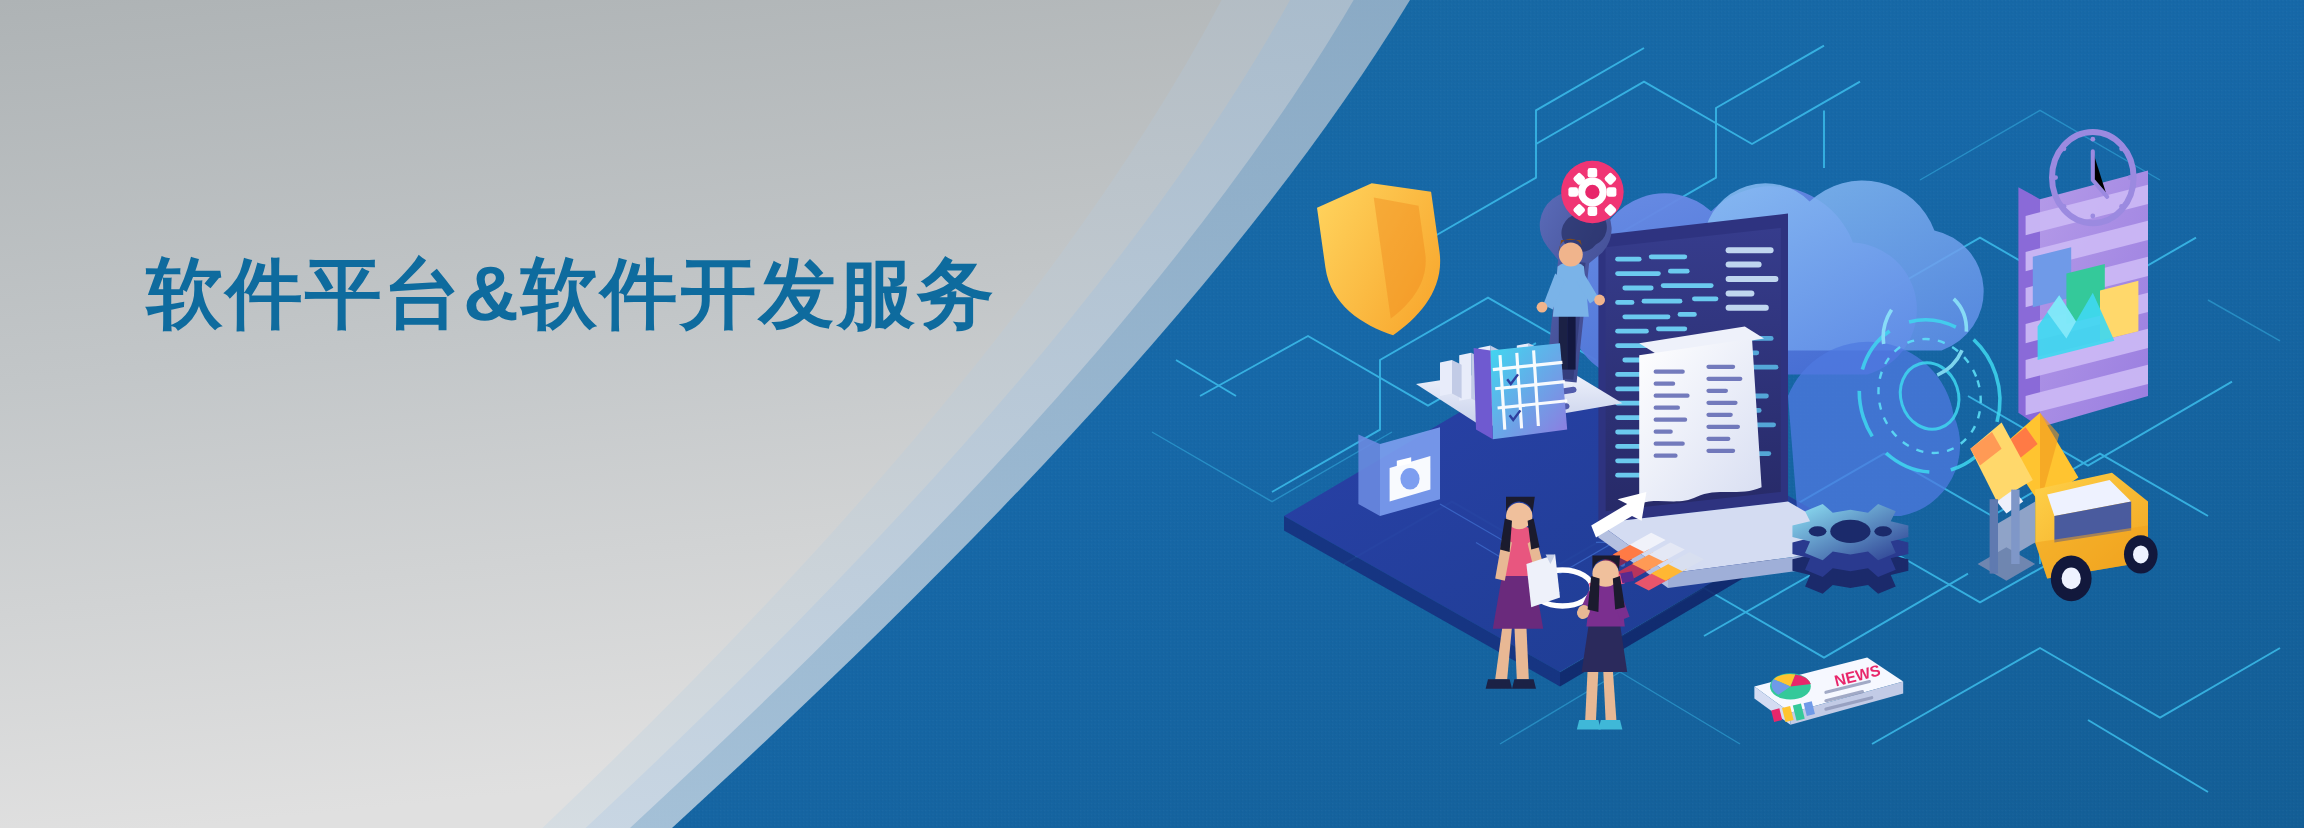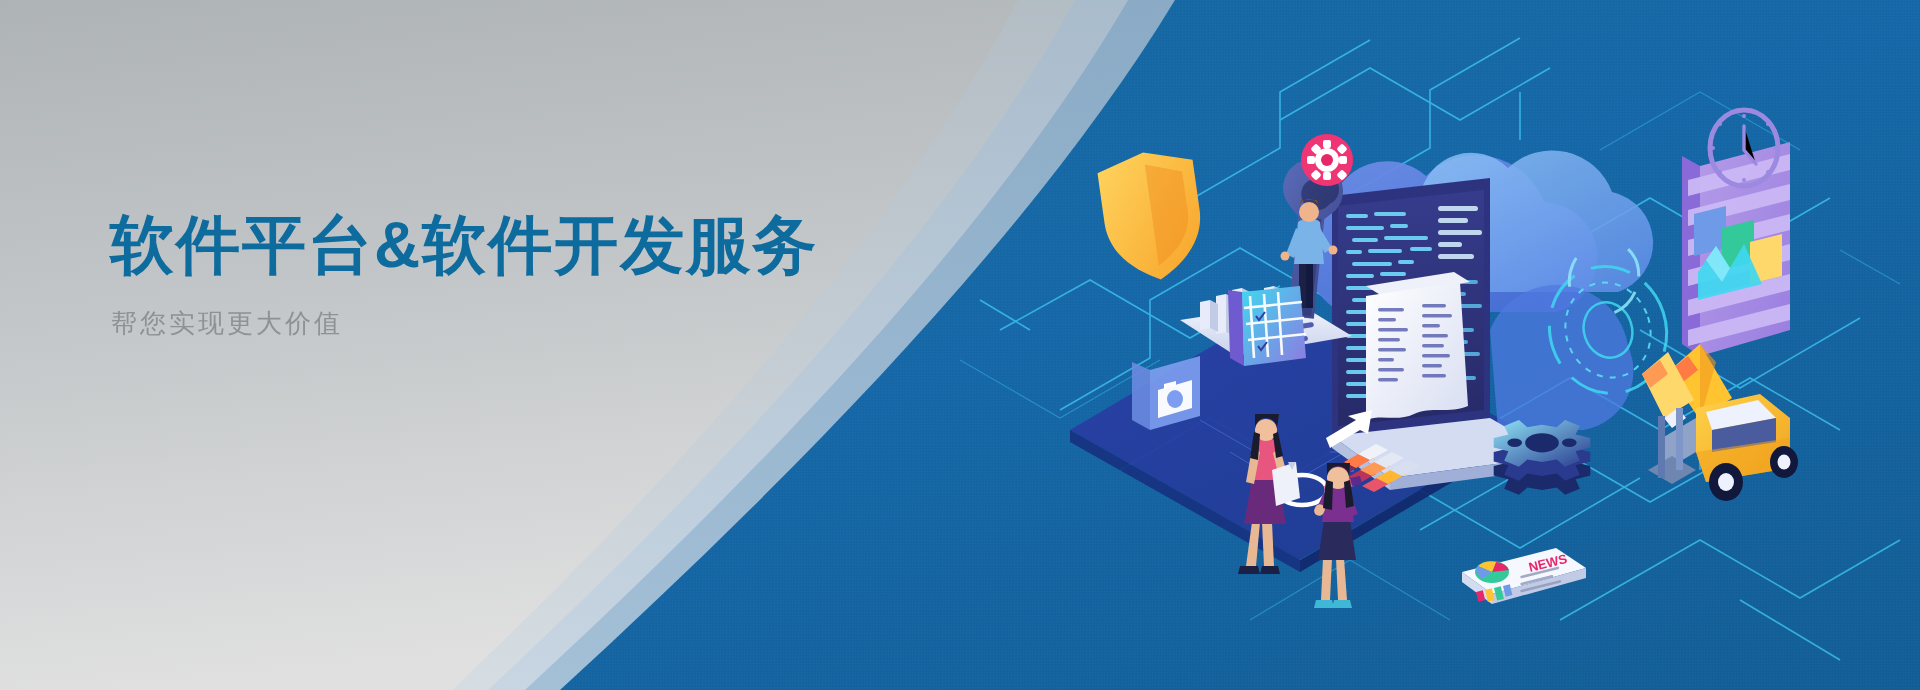--- a/index.html
+++ b/index.html
@@ -4,21 +4,21 @@
 <style>
   html,body{margin:0;padding:0;}
   body{
     width:1920px;height:690px;overflow:hidden;
     font-family:"Liberation Sans","DejaVu Sans",sans-serif;
     background:#1668a8;
   }
   #banner{position:relative;width:1920px;height:690px;overflow:hidden;background:#1668a8;}
   #illustration{position:absolute;inset:0;}
   #curve-layer{position:absolute;inset:0;}
-  #text-layer{position:absolute;left:0;top:0;width:900px;height:690px;}
+  #text-layer{position:absolute;left:12px;top:0;width:900px;height:690px;}
 
   
   #title{
     position:absolute;left:110px;top:213px;
     font-size:64px;font-weight:bold;letter-spacing:2px;
     color:#0e6b9e;white-space:nowrap;line-height:1;
   }
   #subtitle{
     position:absolute;left:111px;top:310px;
     font-size:26px;letter-spacing:3px;
@@ -548,16 +548,15 @@
       <path d="M0 0 L1128 0 C995 228 765 468 525 690 L0 690 Z" fill="url(#gBand2)" opacity="0.9"></path>
 
       <path d="M0 0 L1075 0 C950 226 728 466 488 690 L0 690 Z" fill="url(#gBand3)" opacity="0.95"></path>
 
       <path d="M0 0 L1018 0 C900 224 690 464 452 690 L0 690 Z" fill="url(#gGrey)"></path>
     </svg>
   </div>
 
   <div id="text-layer">
     <div id="title">软件平台&amp;软件开发服务</div>
-    <div id="subtitle">帮您实现更大价值</div>
   </div>
 
 </div>
 
 </body></html>

